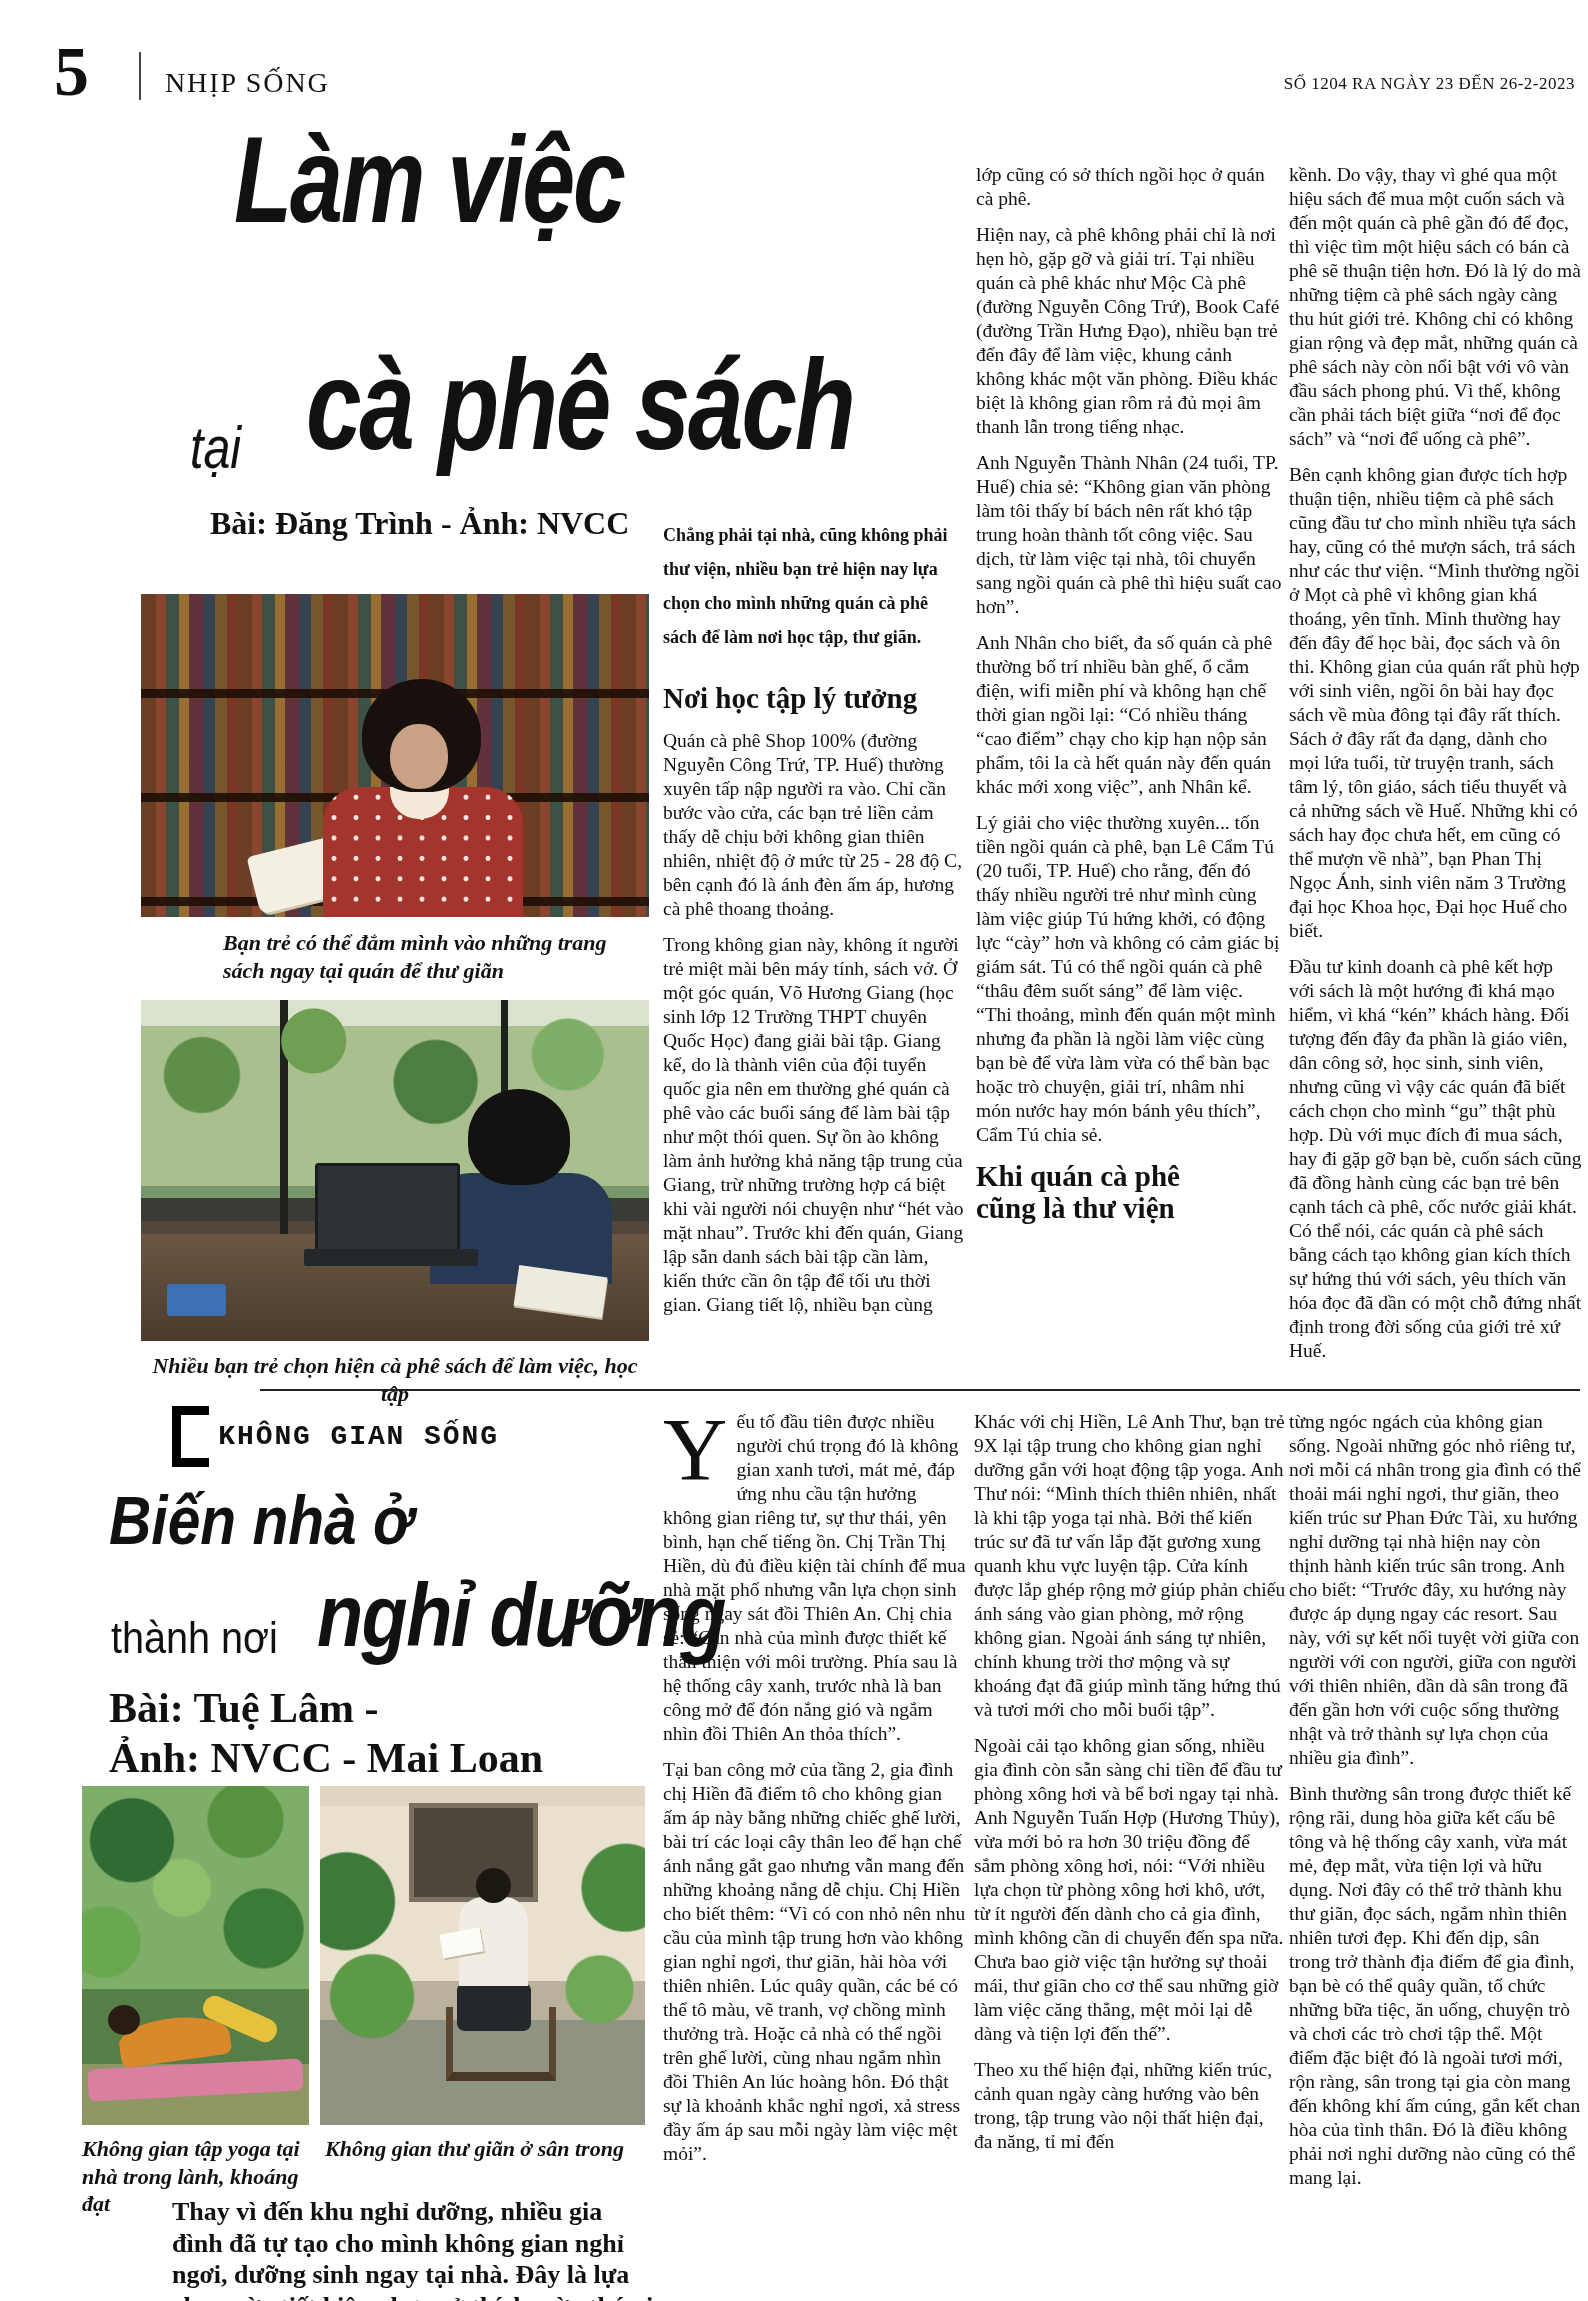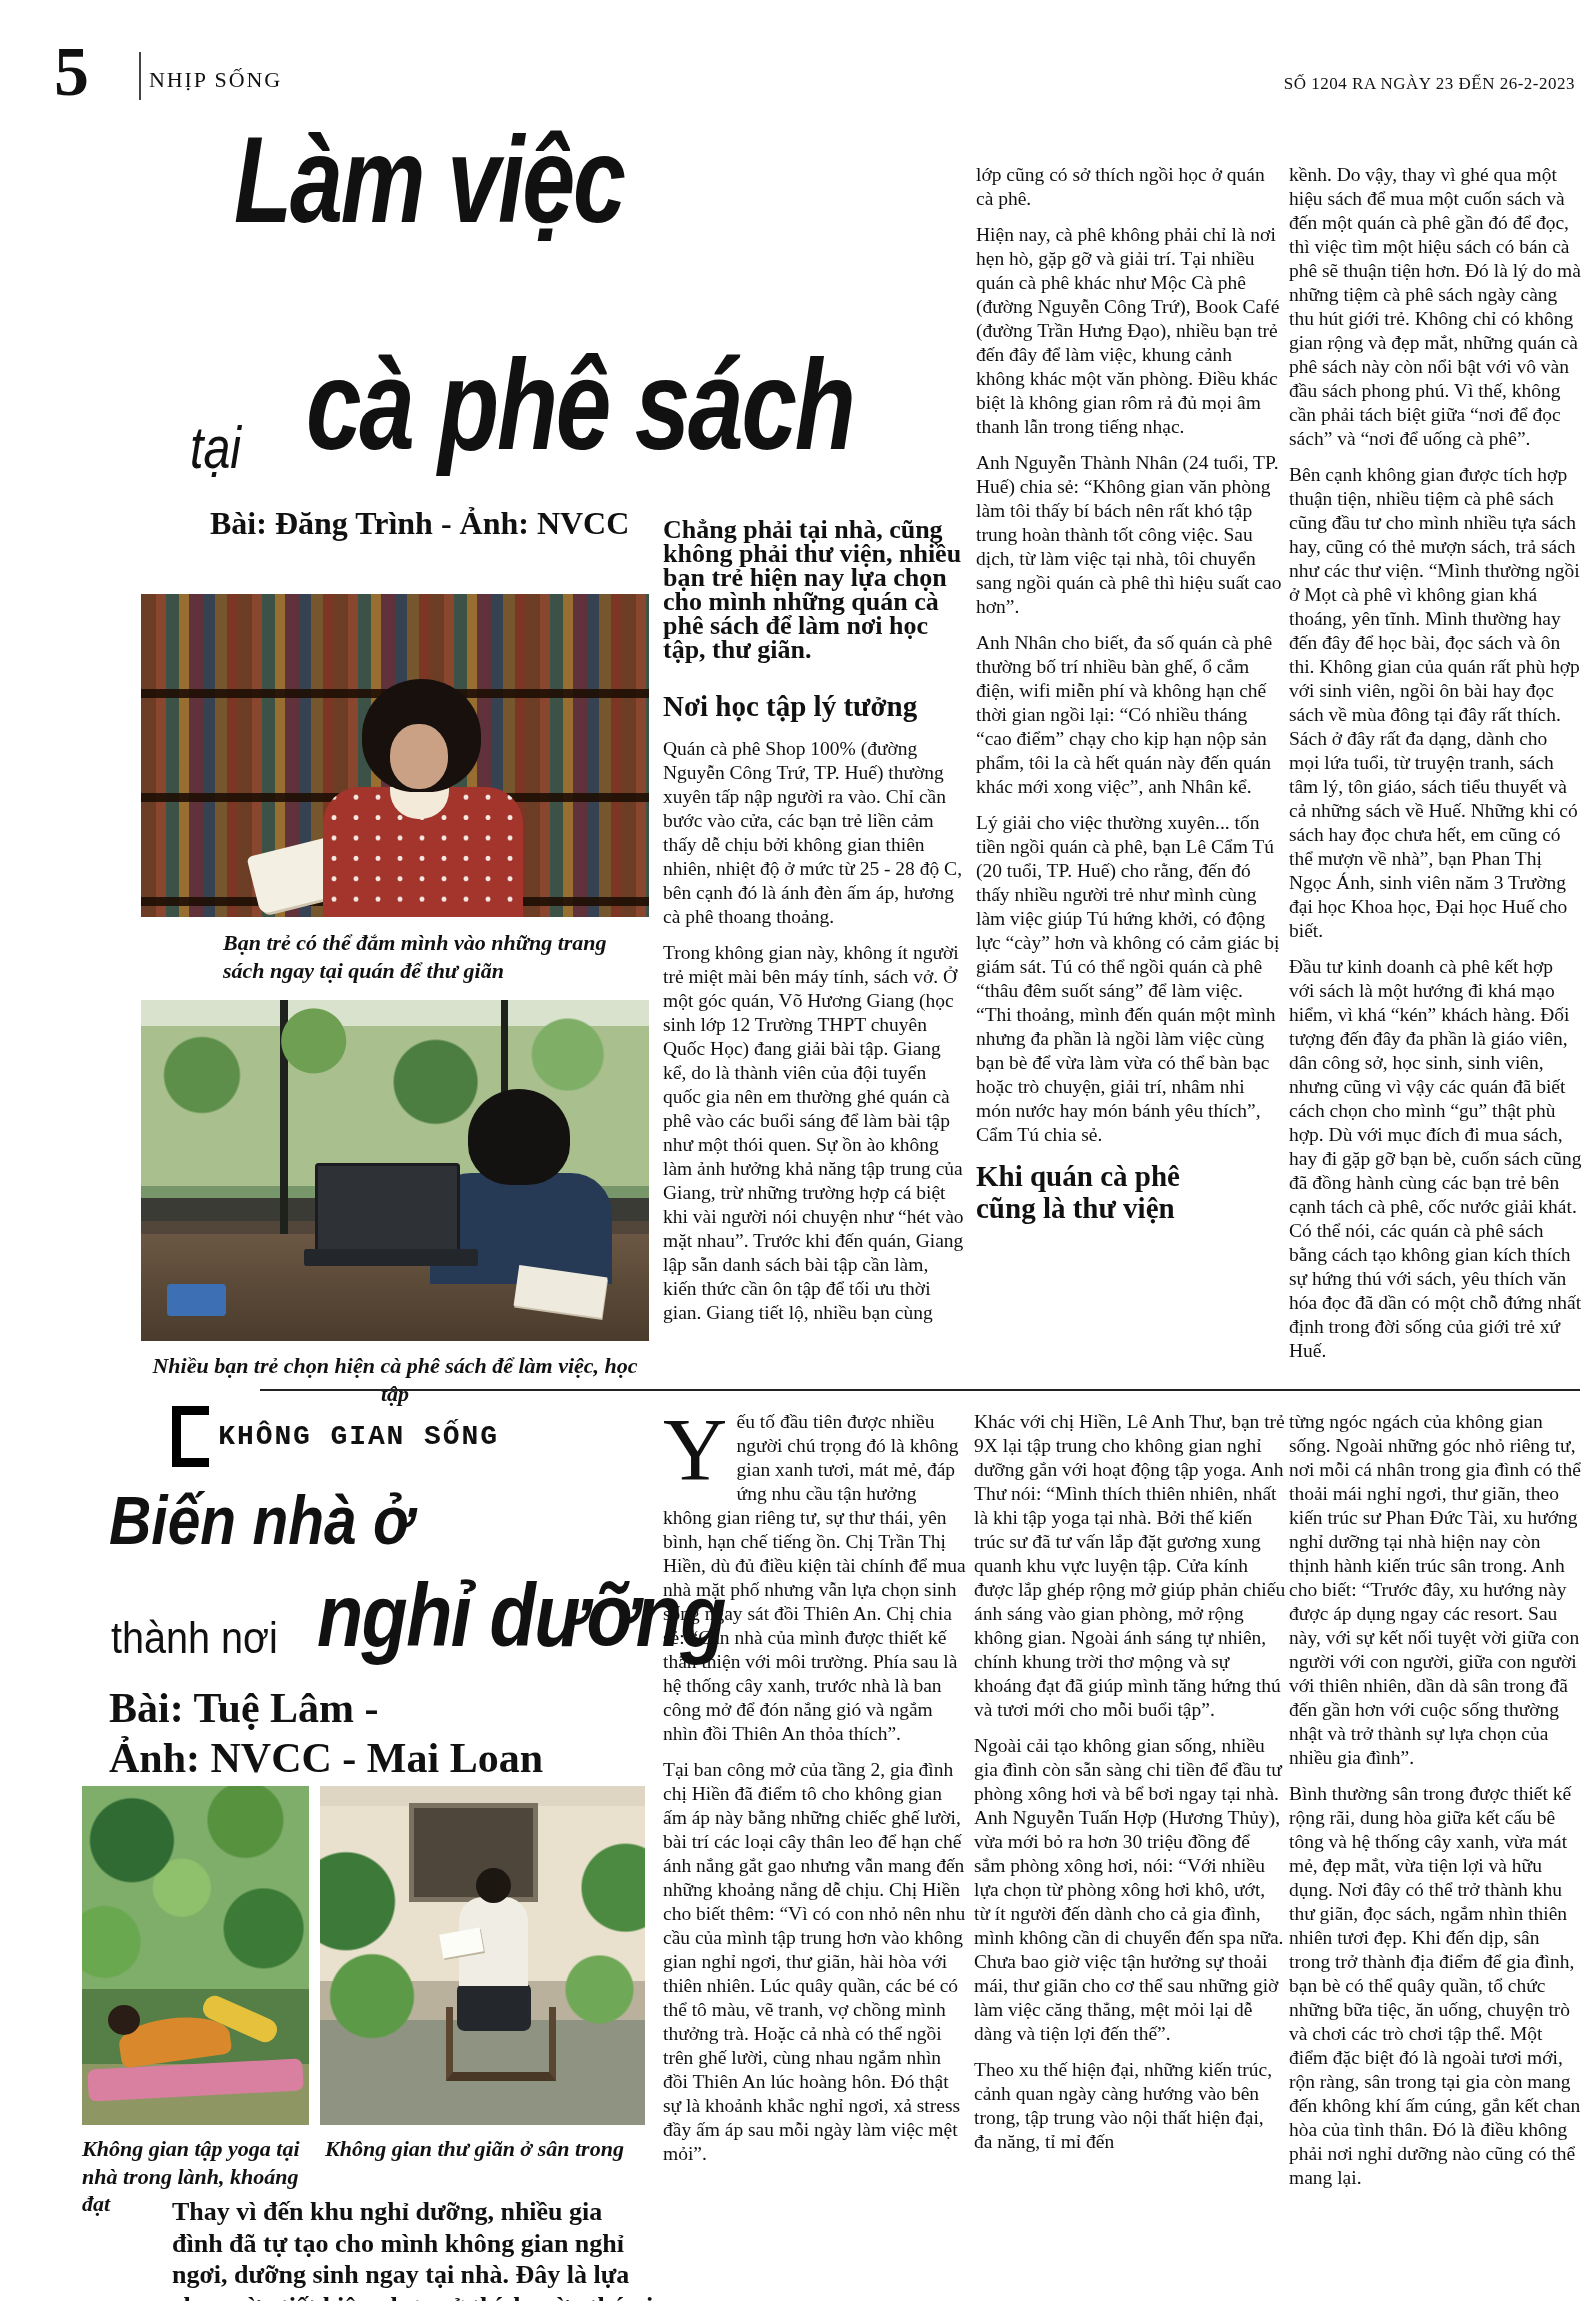--- a/index.html
+++ b/index.html
@@ -3,21 +3,21 @@
 <meta charset="utf-8">
 <style>
   html,body{margin:0;padding:0;background:#777;}
   .page{
     position:relative;width:1589px;height:2301px;background:#ffffff;
     font-family:"Liberation Serif",serif;color:#111;overflow:hidden;margin:0 auto;
   }
   
   .pagenum{position:absolute;left:54px;top:37px;font-size:70px;font-weight:bold;line-height:1;}
   .header-rule{position:absolute;left:139px;top:52px;width:1.9px;height:48px;background:#444;}
-  .section-name{position:absolute;left:149px;top:67px;font-size:22px;letter-spacing:1.9px;}
+  .section-name{position:absolute;left:165px;top:67px;font-size:28px;letter-spacing:1.9px;}
   .issue{position:absolute;right:14px;top:74px;font-size:17px;letter-spacing:0.5px;}
   
   .t1-line1{position:absolute;left:234px;top:119px;font-family:"Liberation Sans",sans-serif;
     font-weight:bold;font-style:italic;font-size:122px;line-height:1;
     transform:scaleX(.78);transform-origin:left top;letter-spacing:-2.8px;}
   .t1-tai{position:absolute;left:190px;top:419px;font-family:"Liberation Sans",sans-serif;
     font-style:italic;font-size:59px;line-height:1;transform:scaleX(.82);transform-origin:left top;}
   .t1-line2{position:absolute;left:306px;top:341px;font-family:"Liberation Sans",sans-serif;
     font-weight:bold;font-style:italic;font-size:128px;line-height:1;
     transform:scaleX(.78);transform-origin:left top;letter-spacing:-2.8px;}
@@ -98,21 +98,21 @@
   .a2-intro{position:absolute;left:172px;top:2196px;width:487px;font-size:26px;font-weight:bold;line-height:1.22;}
   
   .col{position:absolute;font-size:19.5px;line-height:24px;text-align:left;}
   .col p{margin:0 0 12px 0;}
   .colA{left:663px;top:518px;width:302px;}
   .colB{left:976px;top:163px;width:306px;}
   .colC{left:1289px;top:163px;width:293px;}
   .colD{left:663px;top:1410px;width:306px;}
   .colE{left:974px;top:1410px;width:312px;}
   .colF{left:1289px;top:1410px;width:293px;}
-  .lead{font-weight:bold;font-size:26px;line-height:24px;margin-bottom:28px !important;}
+  .lead{font-weight:bold;font-size:18px;line-height:34px;margin-bottom:28px !important;}
   .subhead{font-family:"Liberation Serif",serif;font-weight:bold;font-size:29px;line-height:32px;margin:13px 0 15px 0;}
   .dropcap{float:left;font-size:89px;line-height:70px;padding:3.7px 9.3px 0 0;font-weight:normal;}
 </style>
 </head>
 <body>
 
 <div class="page">
 
   <div class="pagenum">5</div>
   <div class="header-rule"></div>

